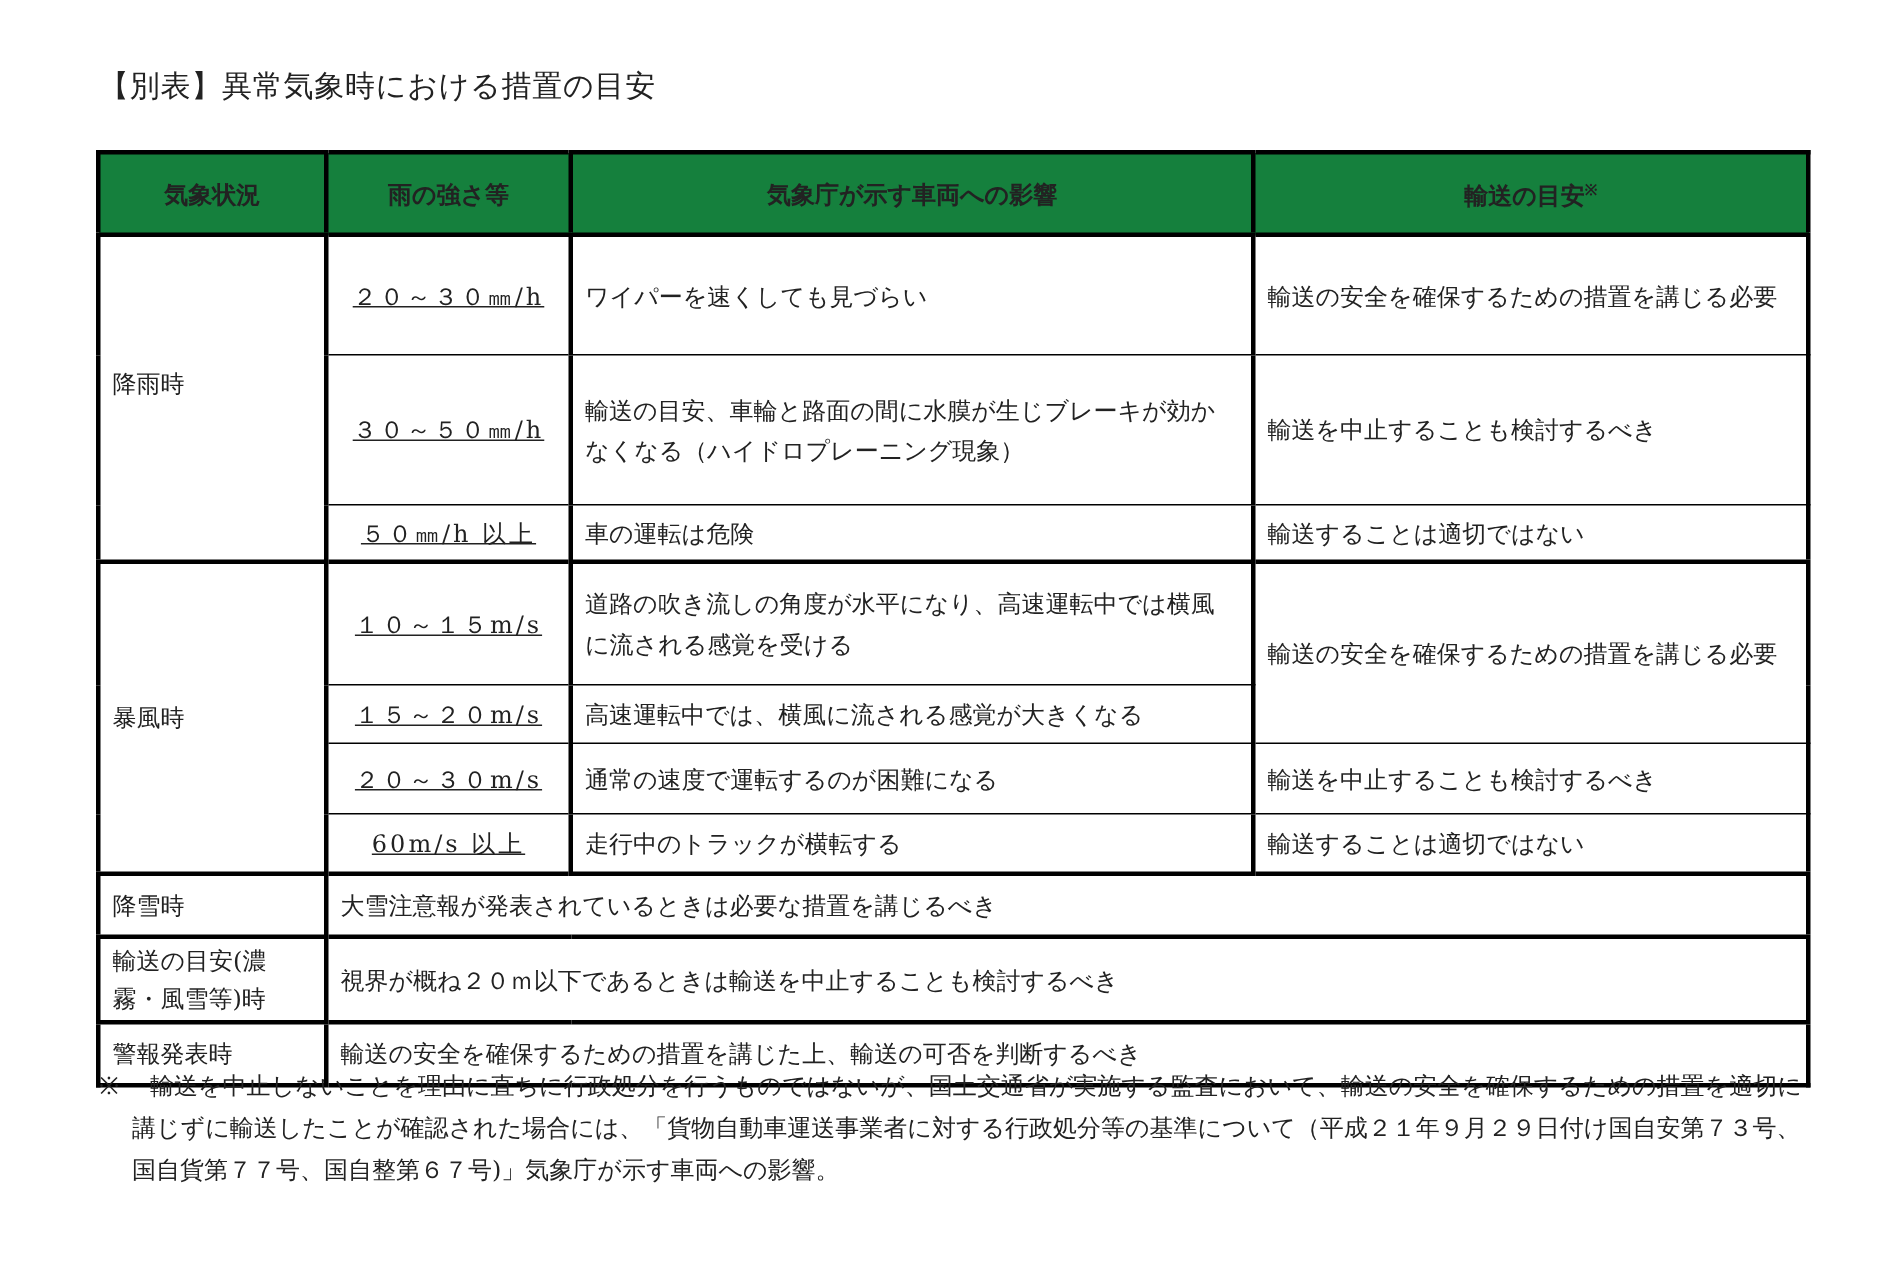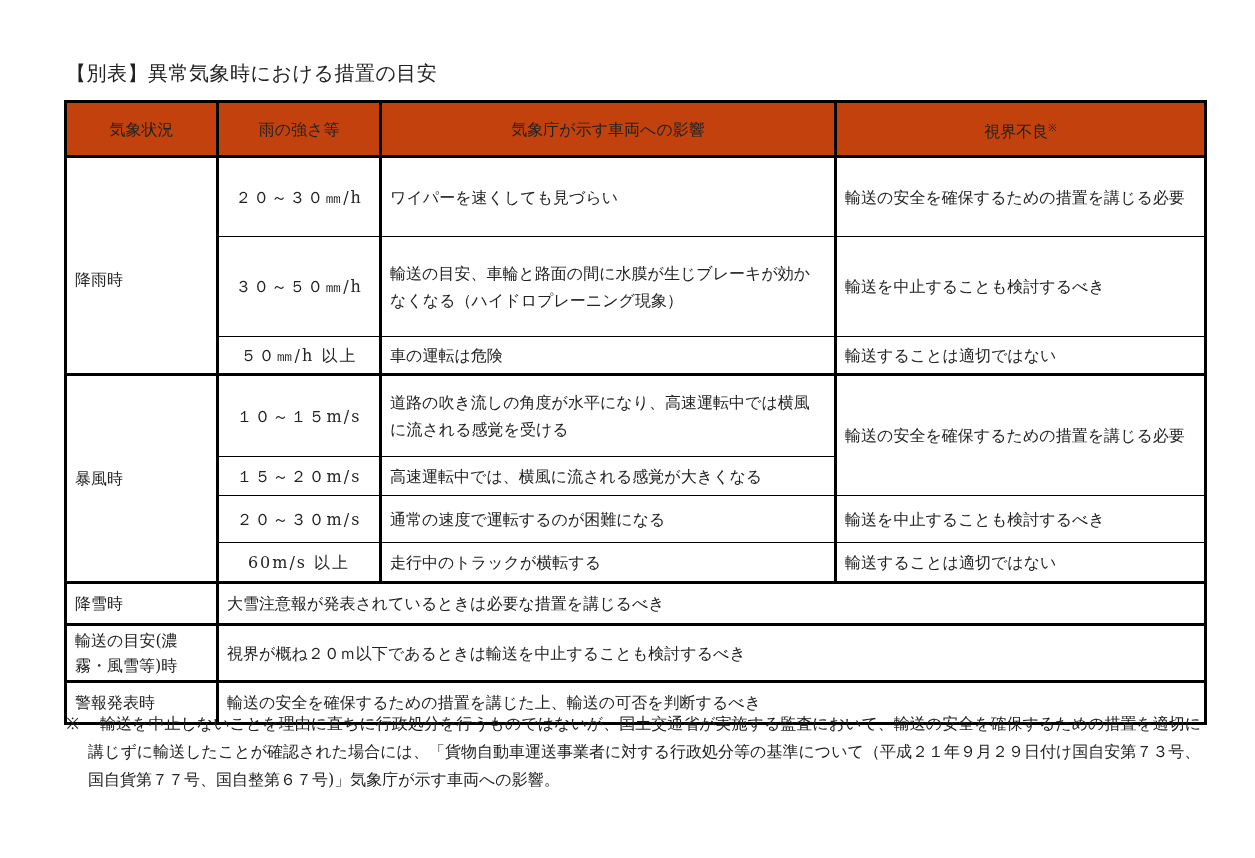--- a/index.html
+++ b/index.html
@@ -1,27 +1,27 @@
 <!DOCTYPE html>
 <html><head>
 <meta charset="utf-8">
 <style>
   html, body { margin: 0; padding: 0; background: #ffffff; }
   body { width: 1255px; height: 858px; position: relative; font-family: "DejaVu Serif", "Liberation Serif", serif; color: #222; }
-  .title { position: absolute; left: 66px; top: 60px; font-size: 20px; letter-spacing: 0.5px; }
+  .title { position: absolute; left: 66px; top: 44px; font-size: 20px; letter-spacing: 0.5px; }
   table.main {
     position: absolute; left: 64px; top: 100px; width: 1140px;
     border-collapse: collapse; table-layout: fixed;
     border: 3px solid #000; font-size: 16px;
   }
   table.main td, table.main th { border: 1px solid #000; padding: 0 8px; vertical-align: middle; line-height: 27px; font-weight: normal; }
-  table.main th { background: #c2410c; height: 52px; text-align: center; border-bottom: 3px solid #000; }
+  table.main th { background: #15803d; height: 52px; text-align: center; border-bottom: 3px solid #000; font-weight: bold; }
   .bl { border-left: 3px solid #000 !important; }
   .bt { border-top: 3px solid #000 !important; }
-  .num { text-align: center; letter-spacing: 2px; }
+  .num { text-align: center; letter-spacing: 2px; text-decoration: underline; }
   sup { font-size: 10px; vertical-align: 6px; }
   .note { position: absolute; left: 66px; top: 710px; width: 1140px; font-size: 16px; line-height: 28px; }
   .note .mark { position: absolute; left: 0; top: 0; }
   .note .body { margin-left: 22px; text-indent: 12px; }
 </style>
 </head>
 <body>
 
 <div class="title">【別表】異常気象時における措置の目安</div>
 
@@ -30,27 +30,27 @@
     <col style="width:152px">
       <col style="width:163px">
       <col style="width:455px">
       <col style="width:370px">
   </colgroup>
   <thead>
     <tr>
       <th>気象状況</th>
       <th class="bl">雨の強さ等</th>
       <th class="bl">気象庁が示す車両への影響</th>
-      <th class="bl"><span>視界不良</span><sup>※</sup></th>
+      <th class="bl"><span>輸送の目安</span><sup>※</sup></th>
     </tr>
   </thead>
   <tbody>
 
     <tr style="height:80px">
-      <td rowspan="3" style="vertical-align:top;padding-top:108px">降雨時</td>
+      <td rowspan="3" style="vertical-align:top;padding-top:84px">降雨時</td>
       <td class="num bl">２０～３０㎜/h</td>
       <td class="bl">ワイパーを速くしても見づらい</td>
       <td class="bl">輸送の安全を確保するための措置を講じる必要</td>
     </tr>
     <tr style="height:100px">
       <td class="num bl">３０～５０㎜/h</td>
       <td class="bl">輸送の目安、車輪と路面の間に水膜が生じブレーキが効かなくなる（ハイドロプレーニング現象）</td>
       <td class="bl">輸送を中止することも検討するべき</td>
     </tr>
     <tr style="height:38px">

